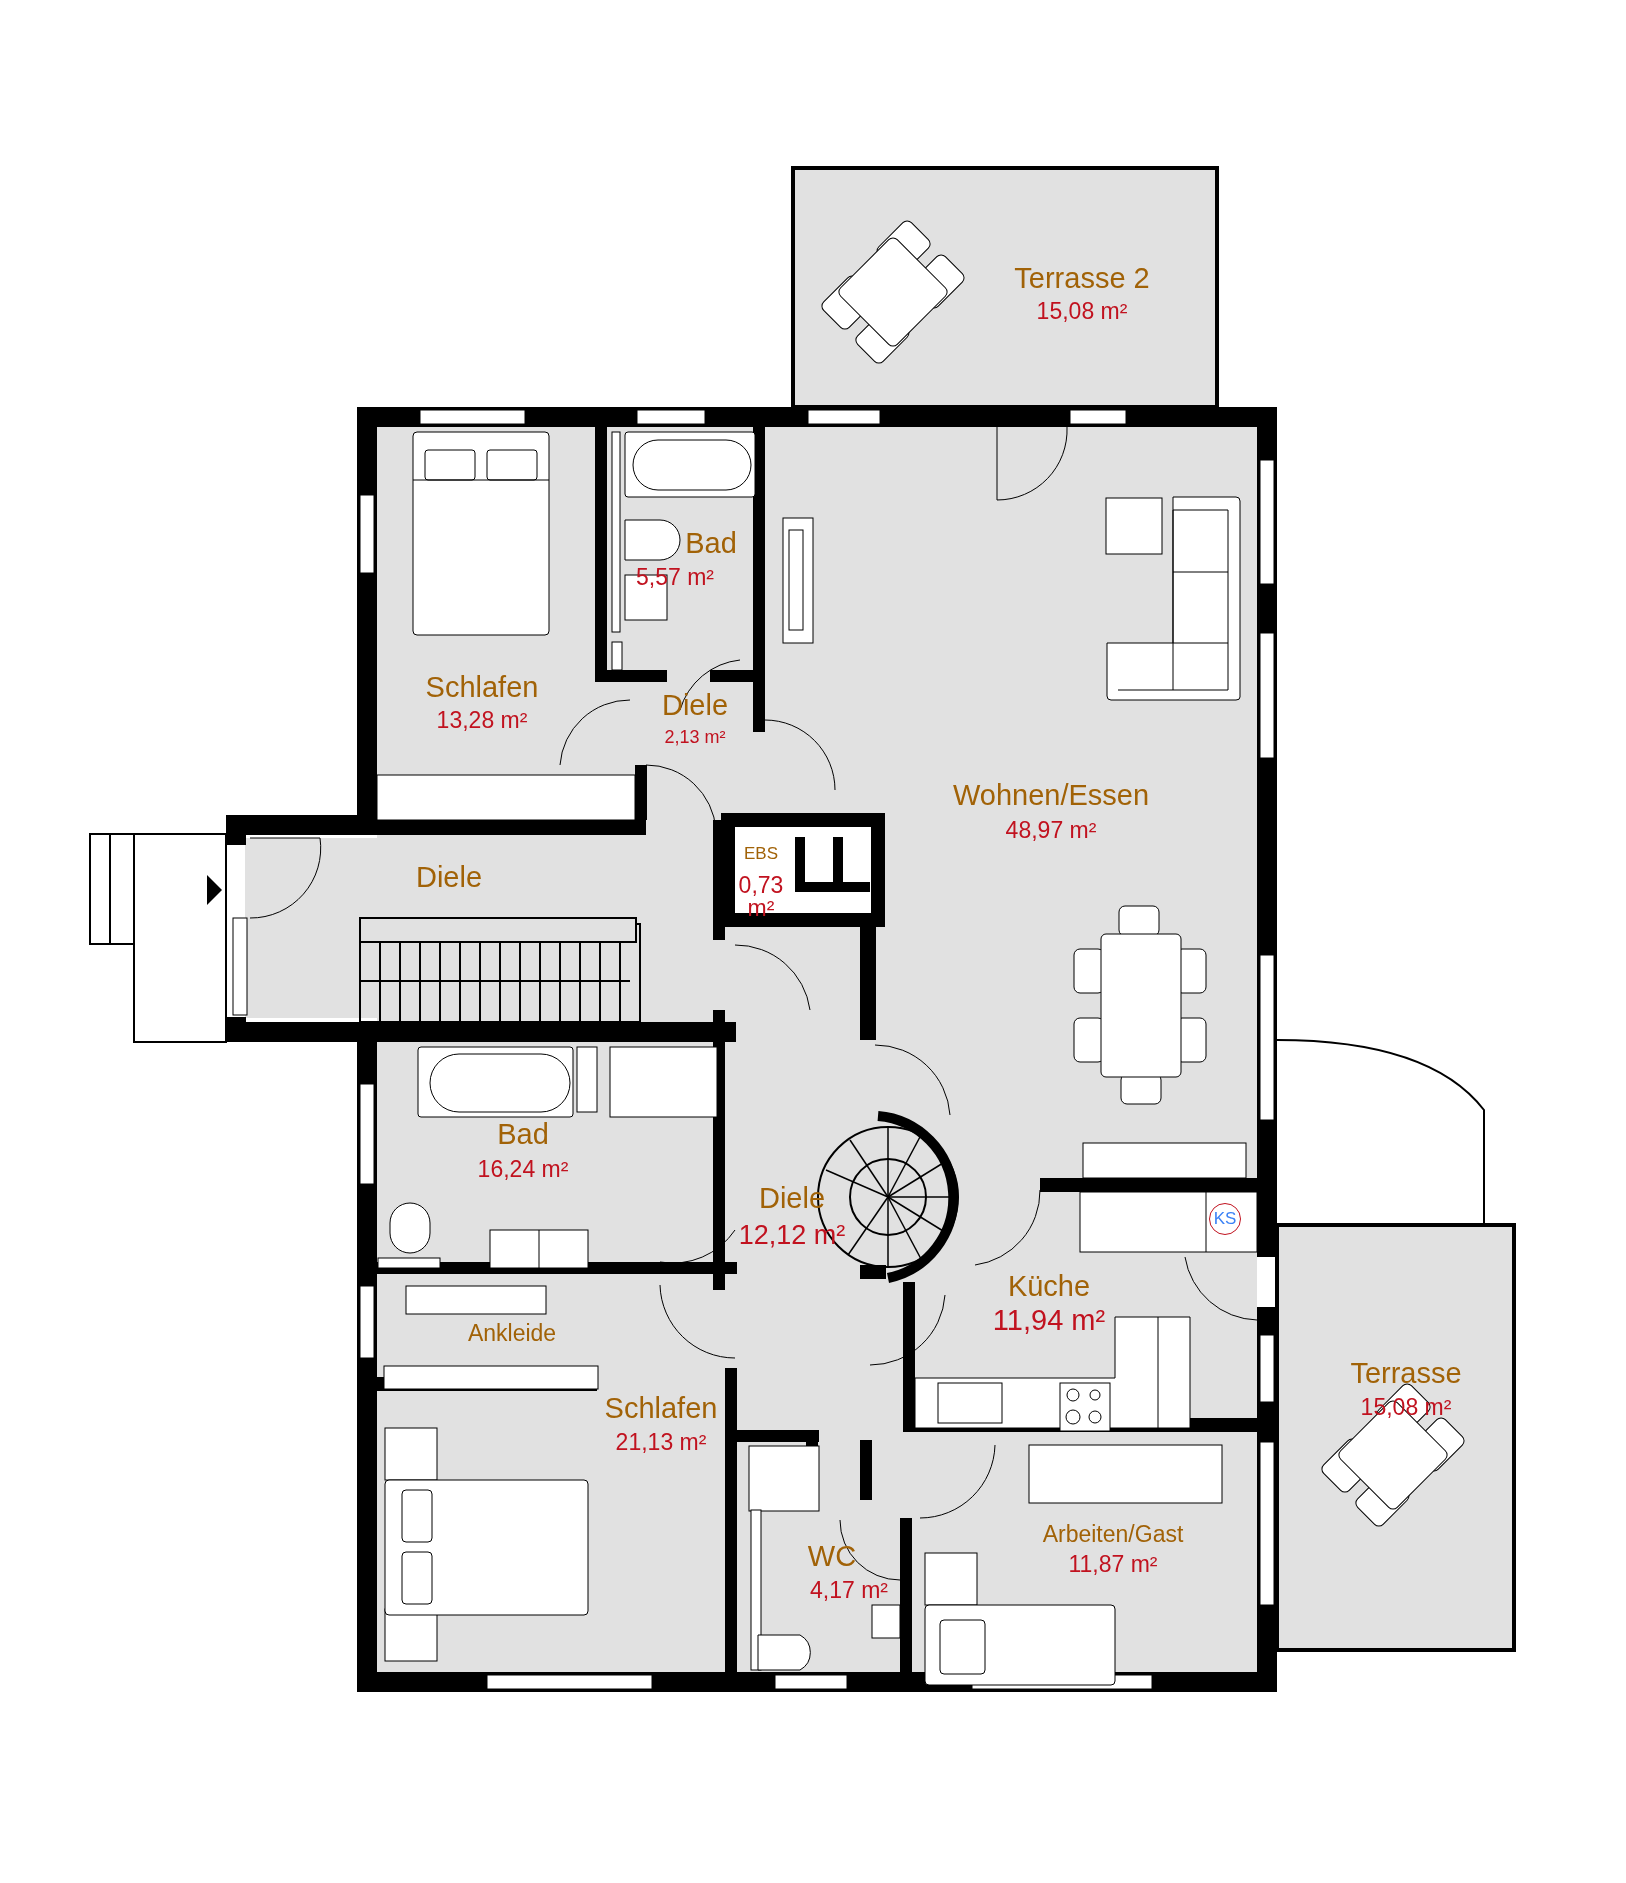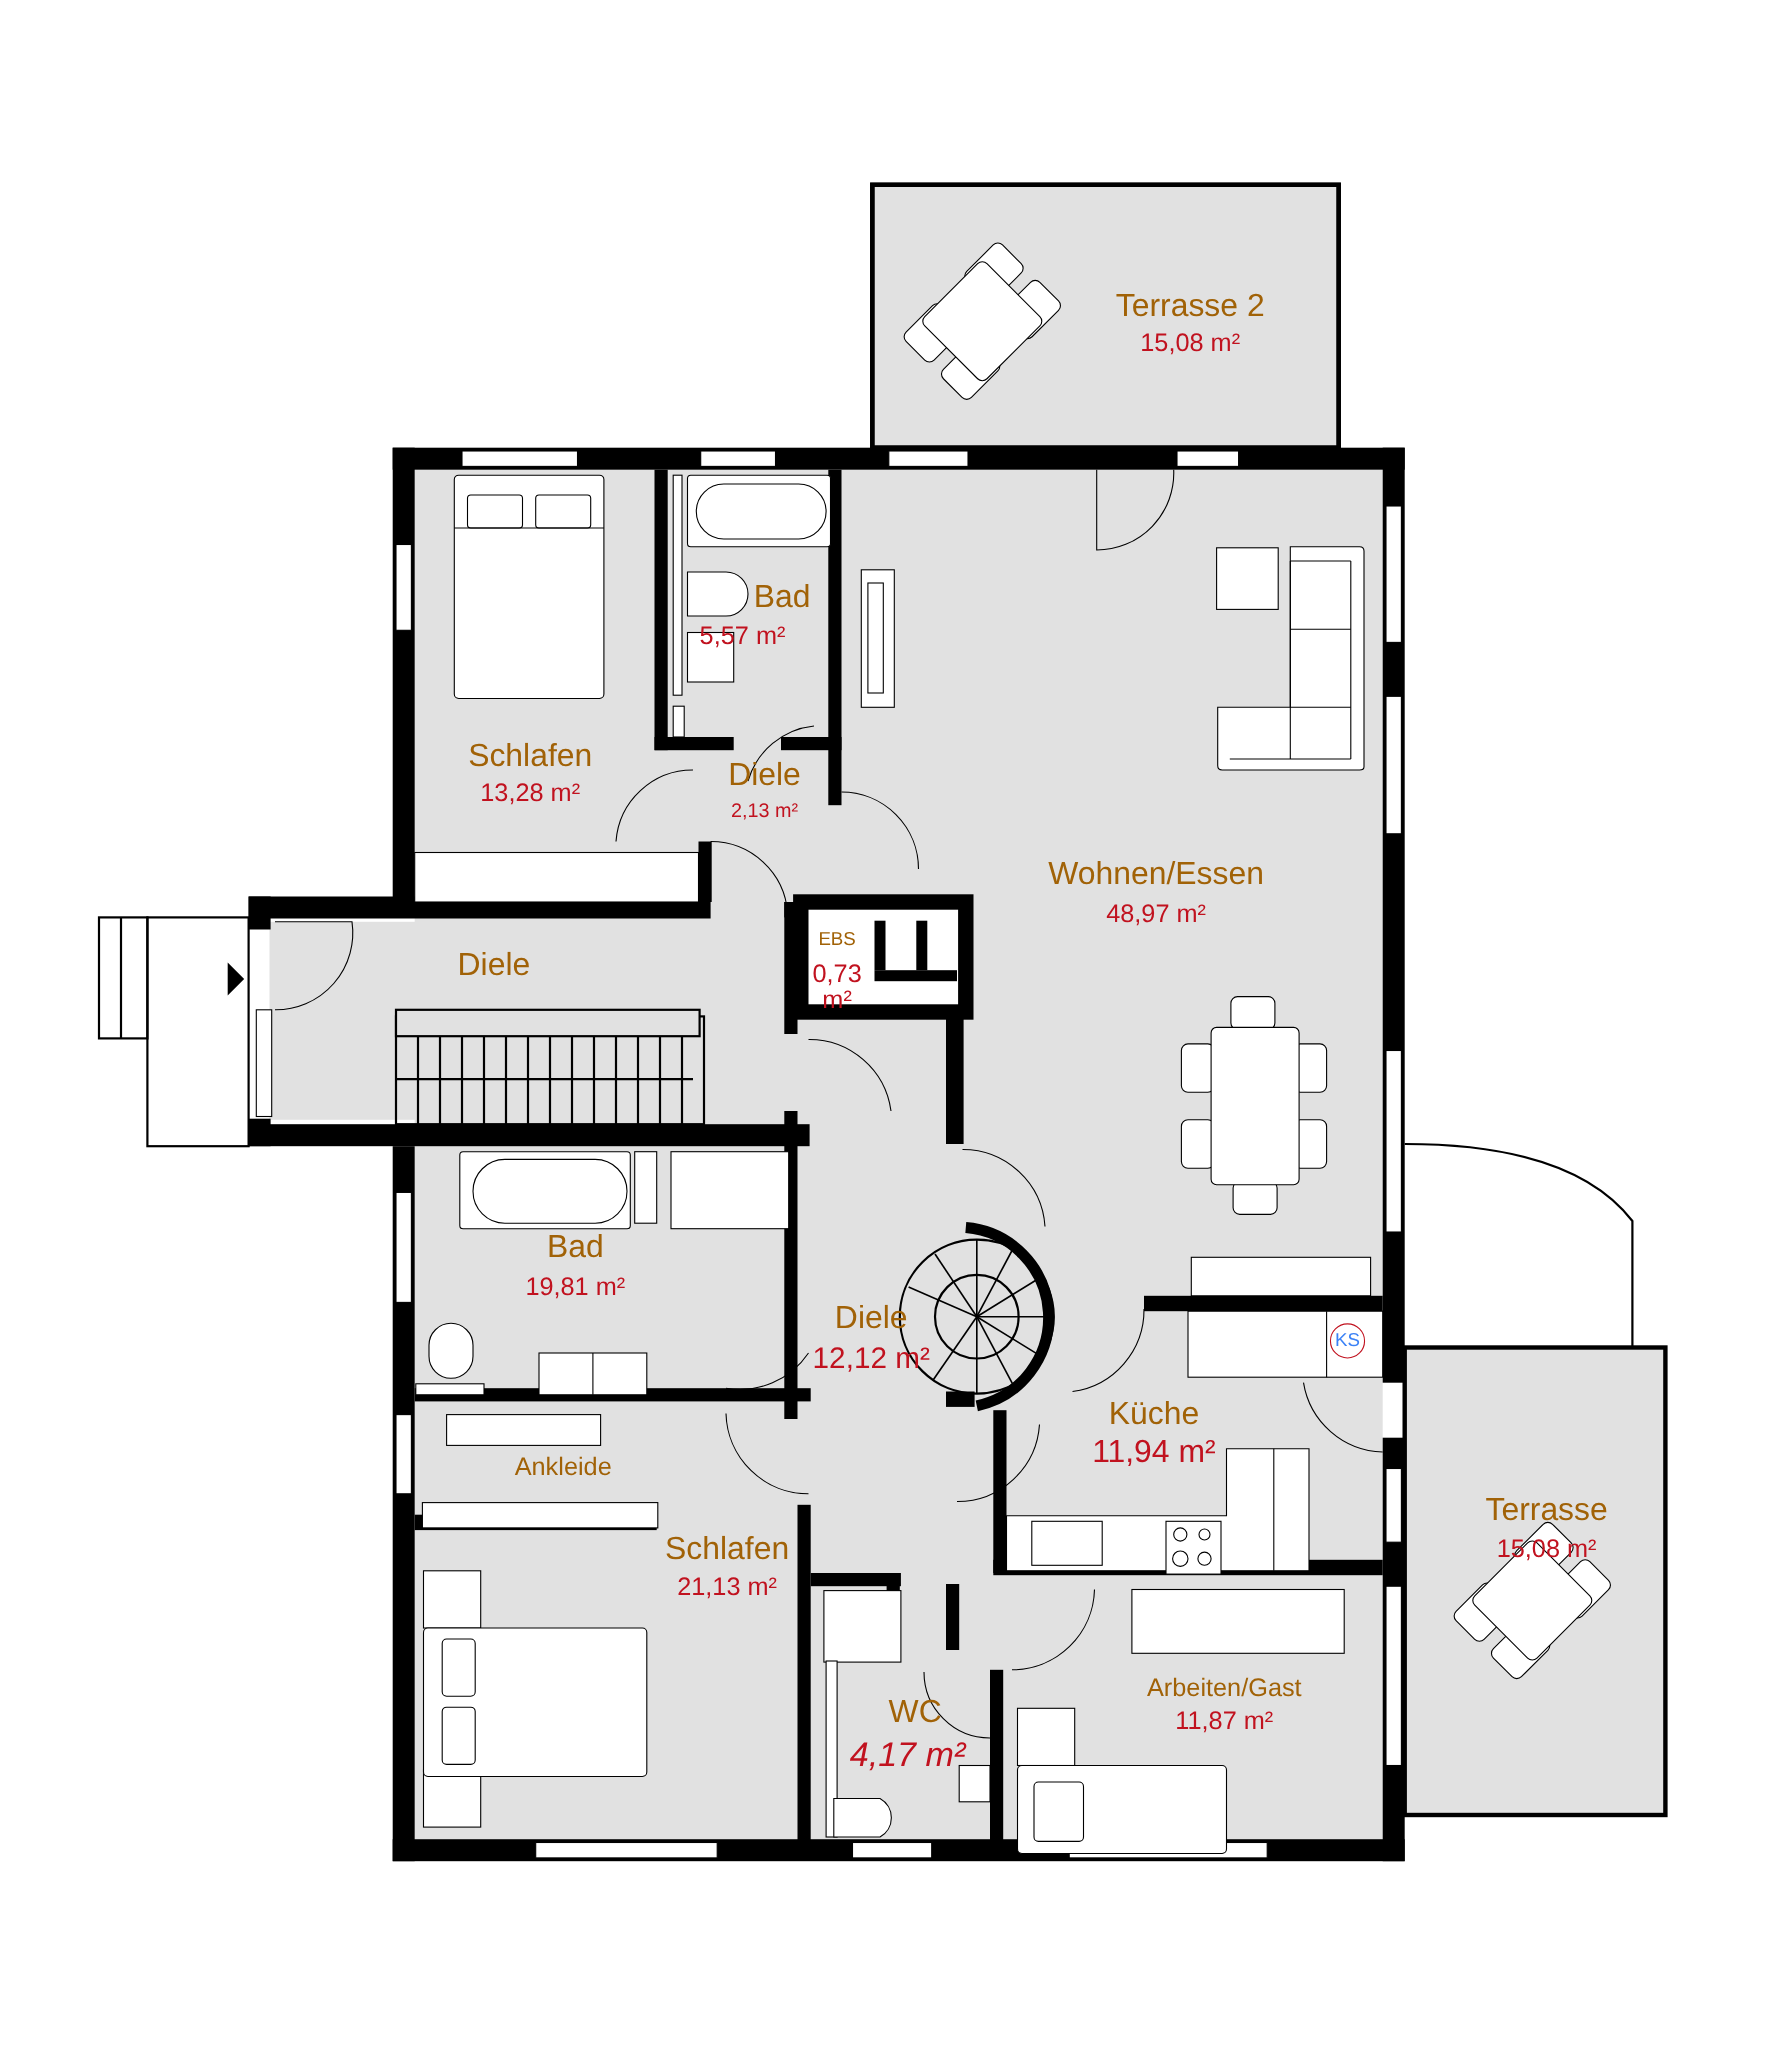--- a/index.html
+++ b/index.html
@@ -263,35 +263,35 @@
 <div class="lbl" style="left:1051px; top:780px; font-size:29px;">Wohnen/Essen</div>
 <div class="area" style="left:1051px; top:818px; font-size:23px;">48,97 m²</div>
 
 <div class="lbl" style="left:449px; top:862px; font-size:29px;">Diele</div>
 
 <div class="lbl" style="left:761px; top:845px; font-size:17px;">EBS</div>
 <div class="area" style="left:761px; top:873px; font-size:23px;">0,73</div>
 <div class="area" style="left:761px; top:896px; font-size:23px;">m²</div>
 
 <div class="lbl" style="left:523px; top:1119px; font-size:29px;">Bad</div>
-<div class="area" style="left:523px; top:1157px; font-size:23px;">19,81 m²</div>
+<div class="area" style="left:523px; top:1157px; font-size:23px;">16,24 m²</div>
 
 <div class="lbl" style="left:792px; top:1183px; font-size:29px;">Diele</div>
 <div class="area" style="left:792px; top:1221px; font-size:27px;">12,12 m²</div>
 
 <div class="lbl" style="left:1049px; top:1271px; font-size:29px;">Küche</div>
 <div class="area" style="left:1049px; top:1305px; font-size:29px;">11,94 m²</div>
 
 <div class="lbl" style="left:1406px; top:1358px; font-size:29px;">Terrasse</div>
 <div class="area" style="left:1406px; top:1395px; font-size:23px;">15,08 m²</div>
 
 <div class="lbl" style="left:469px; top:1321px; font-size:23px;margin-left:43px;">Ankleide</div>
 
 <div class="lbl" style="left:661px; top:1393px; font-size:29px;">Schlafen</div>
 <div class="area" style="left:661px; top:1430px; font-size:23px;">21,13 m²</div>
 
 <div class="lbl" style="left:804px; top:1541px; font-size:29px;margin-left:28px;">WC</div>
-<div class="area" style="left:825px; top:1578px; font-size:31px;font-style:italic;">4,17 m²</div>
+<div class="area" style="left:849px; top:1578px; font-size:23px;">4,17 m²</div>
 
 <div class="lbl" style="left:1113px; top:1522px; font-size:23px;">Arbeiten/Gast</div>
 <div class="area" style="left:1113px; top:1552px; font-size:23px;">11,87 m²</div>
 
 <div class="ks" style="left:1209px; top:1203px;">KS</div>
 
 </body></html>

